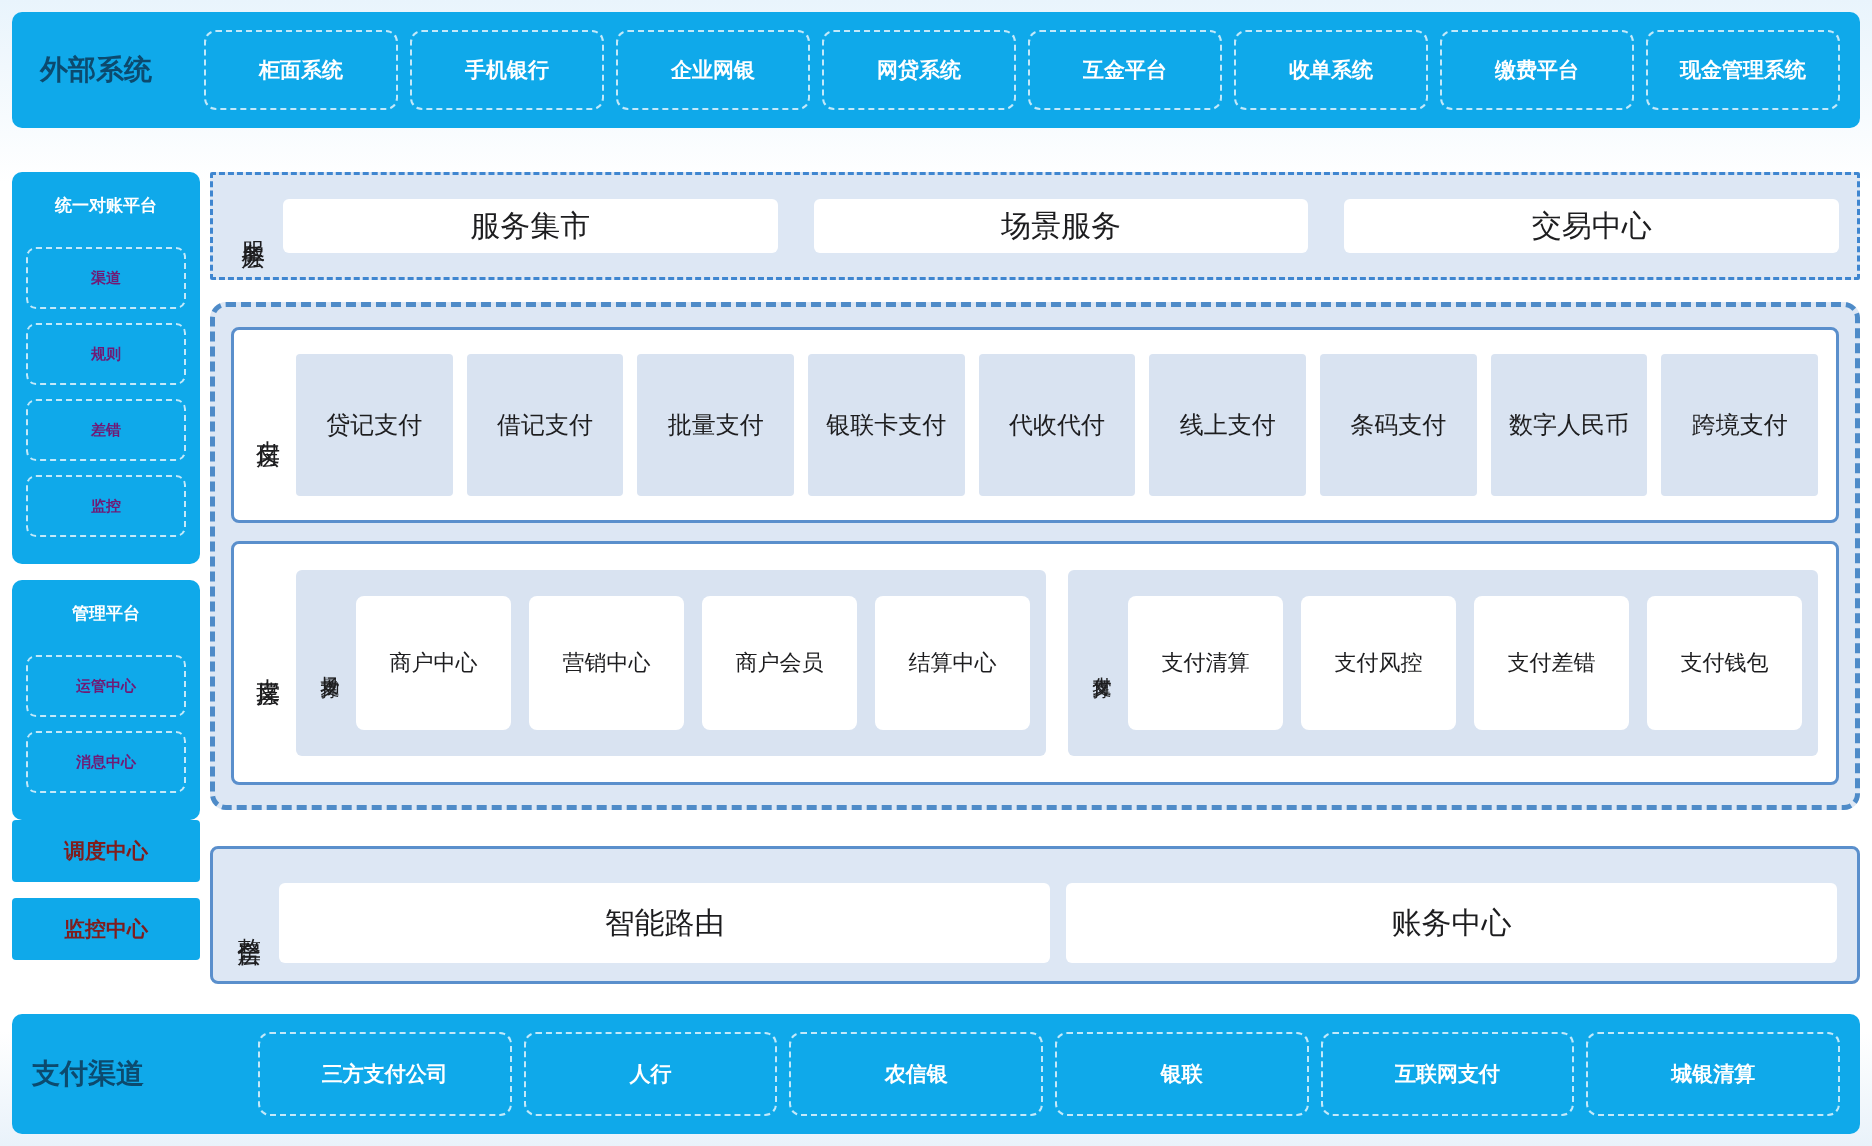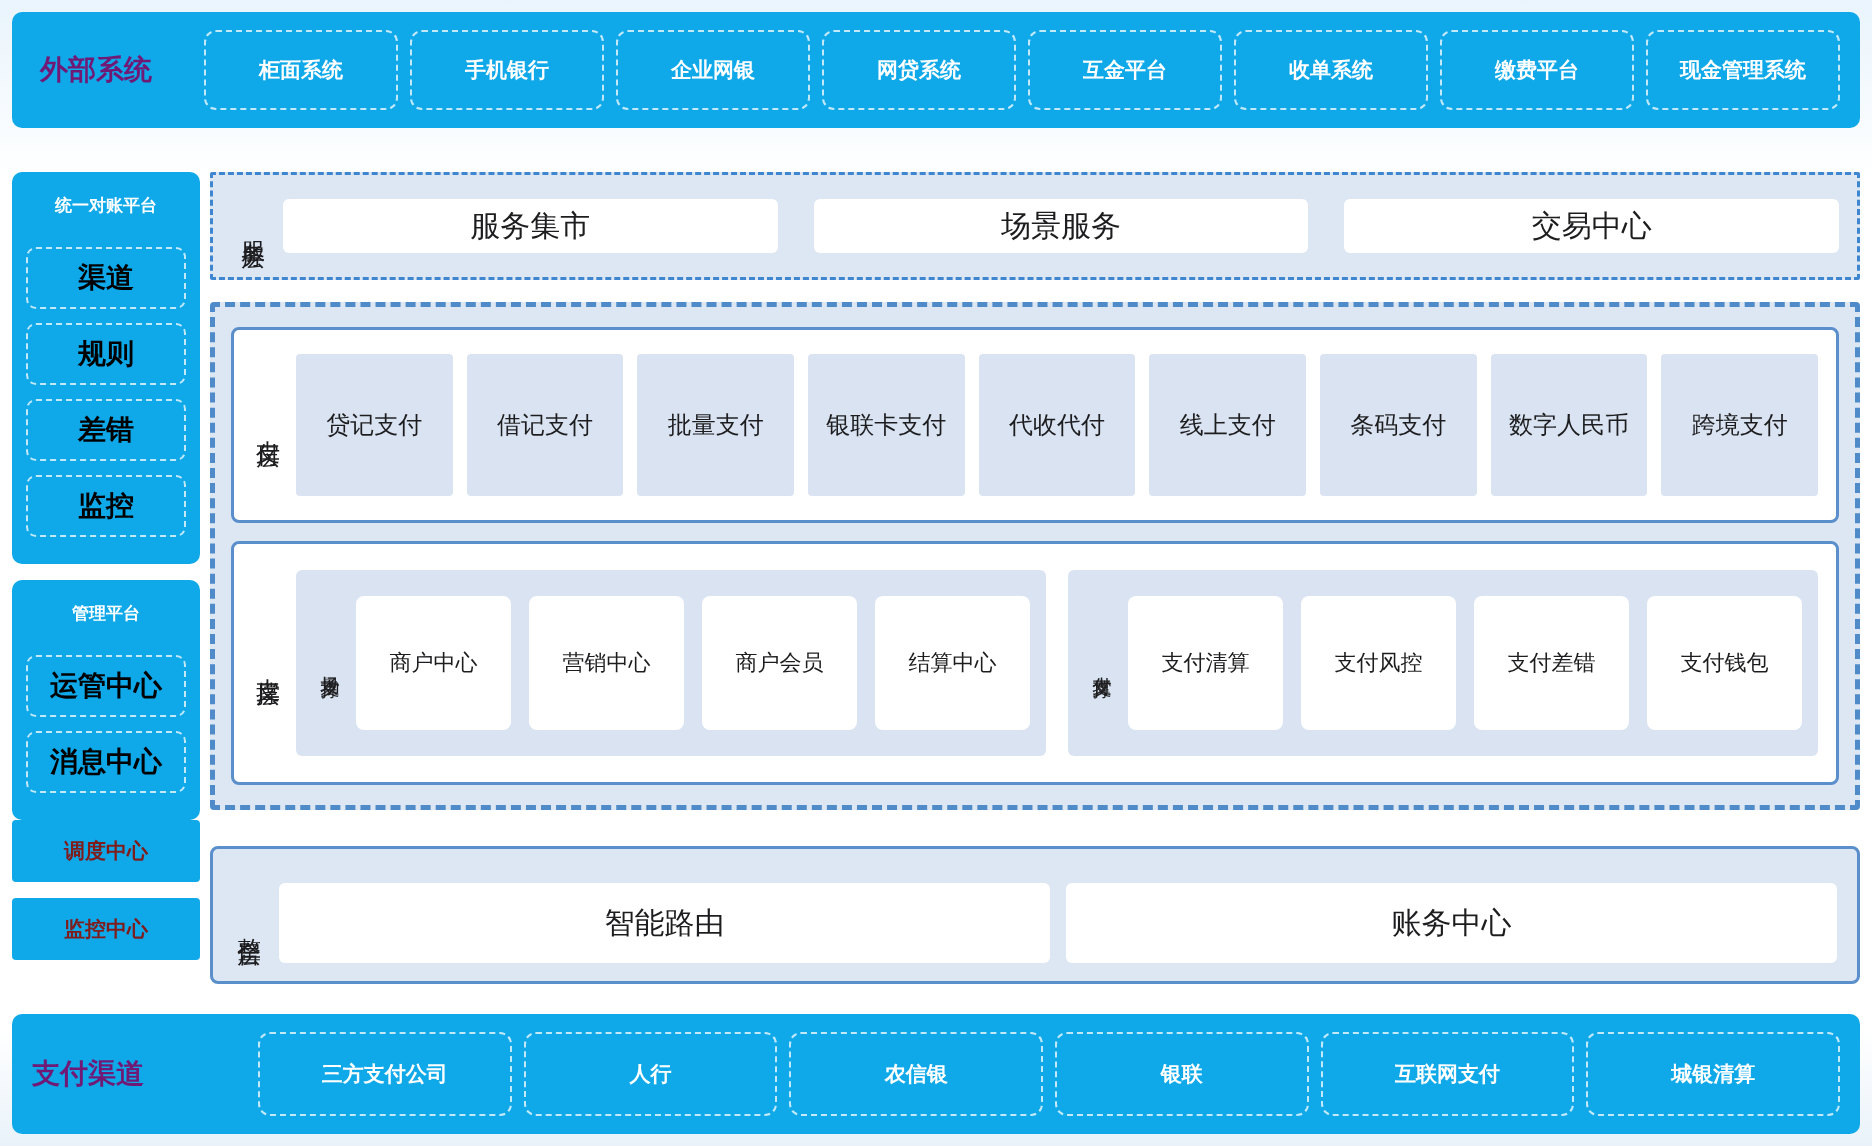--- a/index.html
+++ b/index.html
@@ -24,21 +24,21 @@
   
   .bar{
     background:var(--blue);
     border-radius:10px;
     display:flex;align-items:center;
     padding:18px 20px;gap:12px;
   }
   .top-bar{height:116px;margin-bottom:44px;}
   .bottom-bar{height:120px;margin-top:30px;padding-left:12px;}
   .bar-label{
-    color:#701a75;font-weight:bold;font-size:28px;
+    color:#0c4a6e;font-weight:bold;font-size:28px;
     flex:0 0 auto;display:flex;align-items:center;justify-content:flex-start;
     padding-left:8px;
   }
   .top-bar .bar-label{width:160px;}
   .bottom-bar .bar-label{width:222px;}
   .bar-items{flex:1;display:flex;gap:12px;height:100%;}
   .dashed-box{
     flex:1;display:flex;align-items:center;justify-content:center;
     border:2px dashed rgba(255,255,255,0.75);
     border-radius:12px;
@@ -56,21 +56,21 @@
     display:flex;flex-direction:column;
   }
   .side-panel.recon{height:392px;margin-bottom:16px;}
   .side-panel.mgmt{height:240px;}
   .side-title{
     color:#fff;font-weight:bold;font-size:17px;text-align:center;
     padding:22px 0 16px 0;letter-spacing:0;white-space:nowrap;
   }
   .side-item{
     border:2px dashed rgba(255,255,255,0.75);border-radius:10px;
-    color:#000000;font-weight:bold;font-size:28px;
+    color:#701a75;font-weight:bold;font-size:15px;
     display:flex;align-items:center;justify-content:center;
     height:62px;margin-top:14px;flex:0 0 auto;text-align:center;
   }
   .side-item:first-of-type{margin-top:0;}
   .side-solid{
     background:var(--blue);border-radius:4px;
     color:#7f1d1d;font-weight:bold;font-size:21px;
     display:flex;align-items:center;justify-content:center;
     height:62px;margin-bottom:16px;
   }
@@ -98,21 +98,21 @@
   .white-box{
     flex:1;background:#fff;border-radius:6px;
     display:flex;align-items:center;justify-content:center;
     font-size:30px;color:var(--ink);
   }
 
   .dashed-wrap{
     flex:1;margin-bottom:36px;
     background:var(--panel);
     border:5px dashed var(--dash);
-    border-radius:4px;
+    border-radius:16px;
     padding:20px 16px;
     display:flex;flex-direction:column;gap:18px;
   }
   .layer-box{
     background:#fff;border:3px solid var(--line);border-radius:8px;
     display:flex;align-items:stretch;
   }
   .layer-box.payment{flex:0 0 196px;padding:24px 18px 24px 12px;gap:6px;}
   .tiles{flex:1;display:flex;gap:14px;}
   .tile{

